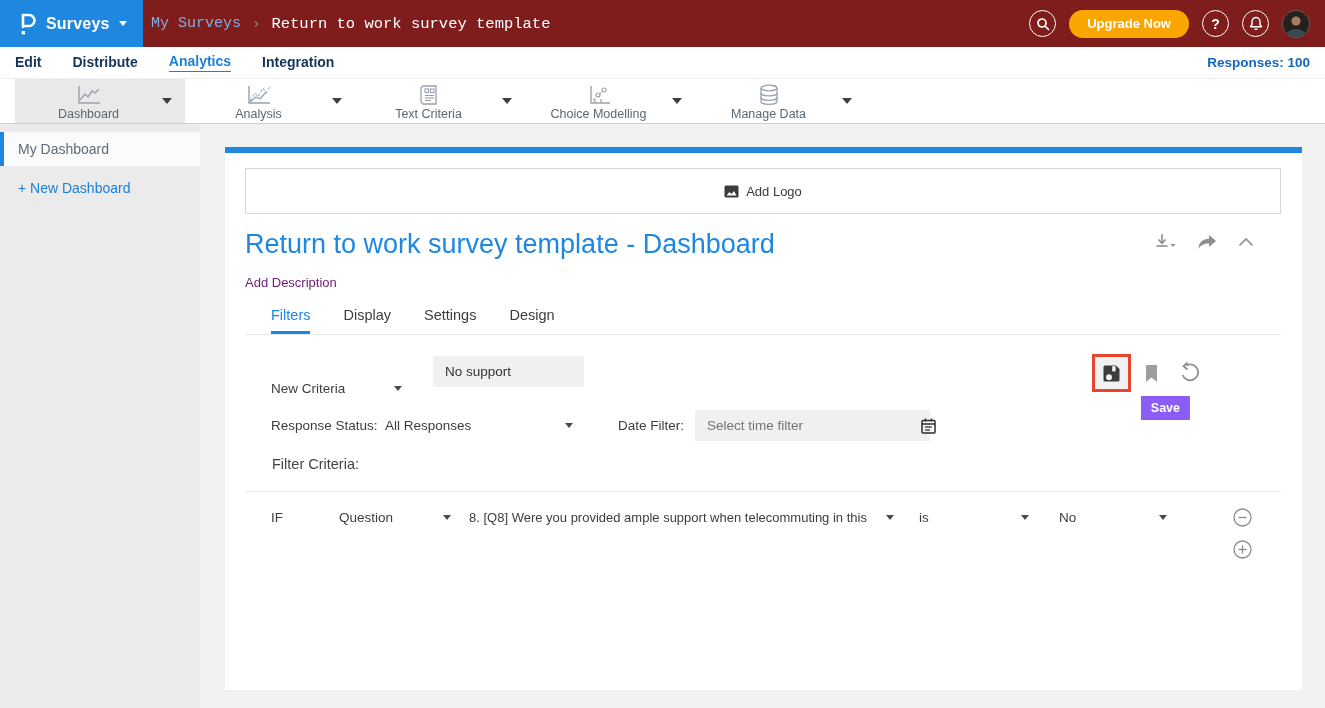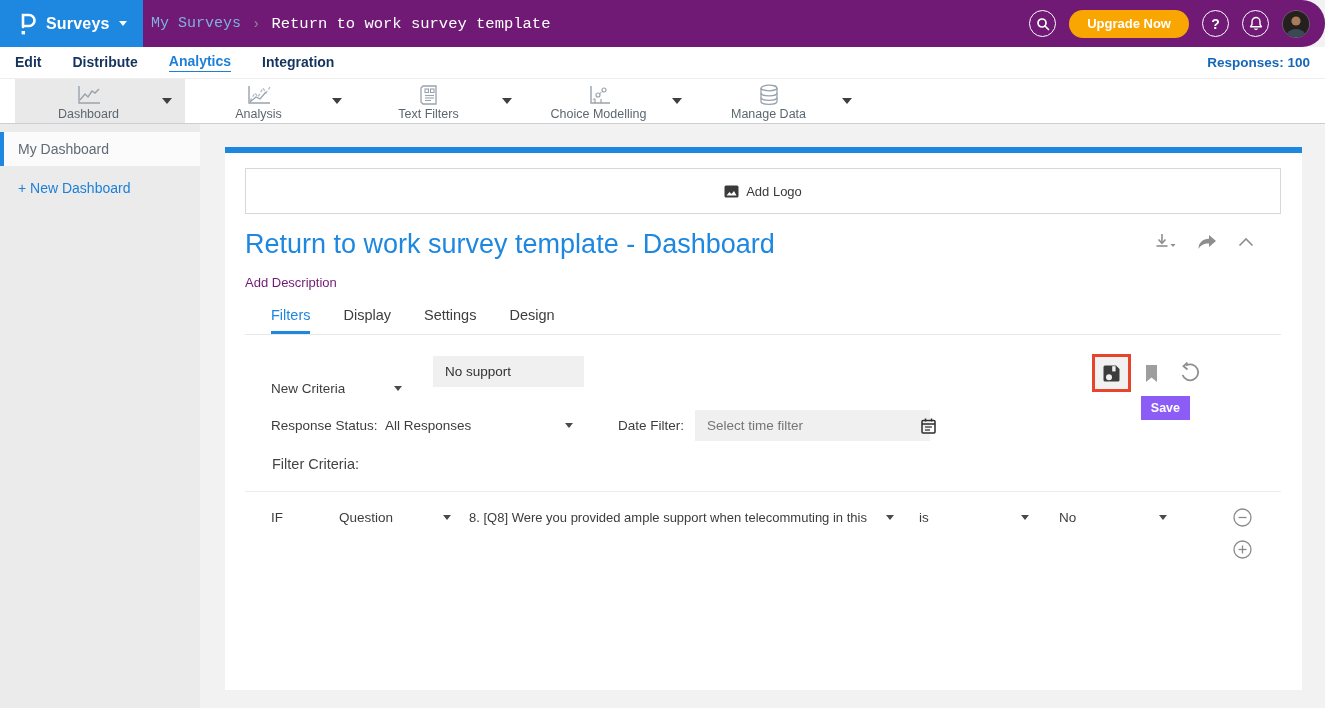--- a/index.html
+++ b/index.html
@@ -1,21 +1,21 @@
 <!DOCTYPE html>
 <html><head>
 <meta charset="utf-8">
 <style>
   * { margin:0; padding:0; box-sizing:border-box; }
   html,body { width:1325px; height:708px; }
   body { font-family:"Liberation Sans", sans-serif; background:#f2f2f2; overflow:hidden; }
   .app { position:relative; width:1325px; height:708px; background:#f2f2f2; }
 
   
-  .topbar { position:absolute; top:0; left:0; width:100%; height:47px; background:#701a75; display:flex; align-items:stretch;border-radius:23px; }
+  .topbar { position:absolute; top:0; left:0; width:100%; height:47px; background:#7f1d1d; display:flex; align-items:stretch; }
   .brand { width:143px; background:#1e87e0; display:flex; align-items:center; padding-left:17px; gap:9px; cursor:pointer; }
   .brand-logo { position:relative; width:20px; height:26px; }
   .brand-name { color:#fff; font-size:16px; font-weight:bold; letter-spacing:.2px; }
   .caret { width:0; height:0; border-left:4.5px solid transparent; border-right:4.5px solid transparent; border-top:5px solid #fff; display:inline-block; }
   .breadcrumb { display:flex; align-items:center; gap:11px; margin-left:8px;font-family:Liberation Mono, monospace; }
   .crumb-parent { color:#7fb0e0; font-size:15px; cursor:pointer; }
   .crumb-sep { color:#8e8e8e; font-size:14px; }
   .crumb-current { color:#ffffff; font-size:15.5px; }
   .top-actions { margin-left:auto; display:flex; align-items:center; gap:13px; padding-right:15px;justify-content:space-between; }
   .circle-btn { width:27px; height:27px; border:1.5px solid #fff; border-radius:50%; display:flex; align-items:center; justify-content:center; color:#fff; font-size:14px; font-weight:bold; cursor:pointer; flex:0 0 auto; }
@@ -175,21 +175,21 @@
         <span class="tool-icon">
           <svg width="24" height="22" viewBox="0 0 24 22">
             <path d="M6 2 h13 v18 h-13 l-2 -2 v-14 z" fill="none" stroke="#98a2ad" stroke-width="1.3"></path>
             <rect x="8" y="5" width="3.5" height="3.5" fill="none" stroke="#98a2ad" stroke-width="1.1"></rect>
             <rect x="13.5" y="5" width="3.5" height="3.5" fill="none" stroke="#98a2ad" stroke-width="1.1"></rect>
             <line x1="8" y1="11.5" x2="17" y2="11.5" stroke="#98a2ad" stroke-width="1.1"></line>
             <line x1="8" y1="14" x2="17" y2="14" stroke="#98a2ad" stroke-width="1.1"></line>
             <line x1="8" y1="16.5" x2="14" y2="16.5" stroke="#98a2ad" stroke-width="1.1"></line>
           </svg>
         </span>
-        <span class="tool-label">Text Filters</span>
+        <span class="tool-label">Text Criteria</span>
       </div>
       <span class="tool-caret"></span>
     </div>
     <div class="tool">
       <div class="tool-main">
         <span class="tool-icon">
           <svg width="26" height="21" viewBox="0 0 26 21">
             <path d="M5 1 v17 h19" fill="none" stroke="#98a2ad" stroke-width="1.4"></path>
             <path d="M7 15 l5-5 6-5" fill="none" stroke="#b3bcc5" stroke-width="1.2" stroke-dasharray="2.5 2"></path>
             <circle cx="12" cy="10" r="2" fill="#fff" stroke="#98a2ad" stroke-width="1.2"></circle>

